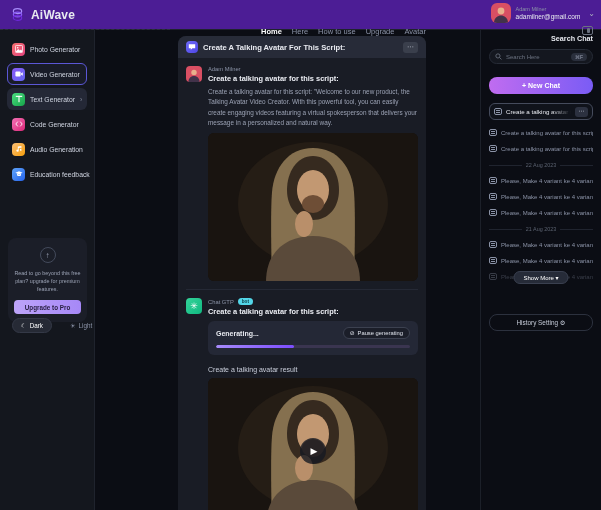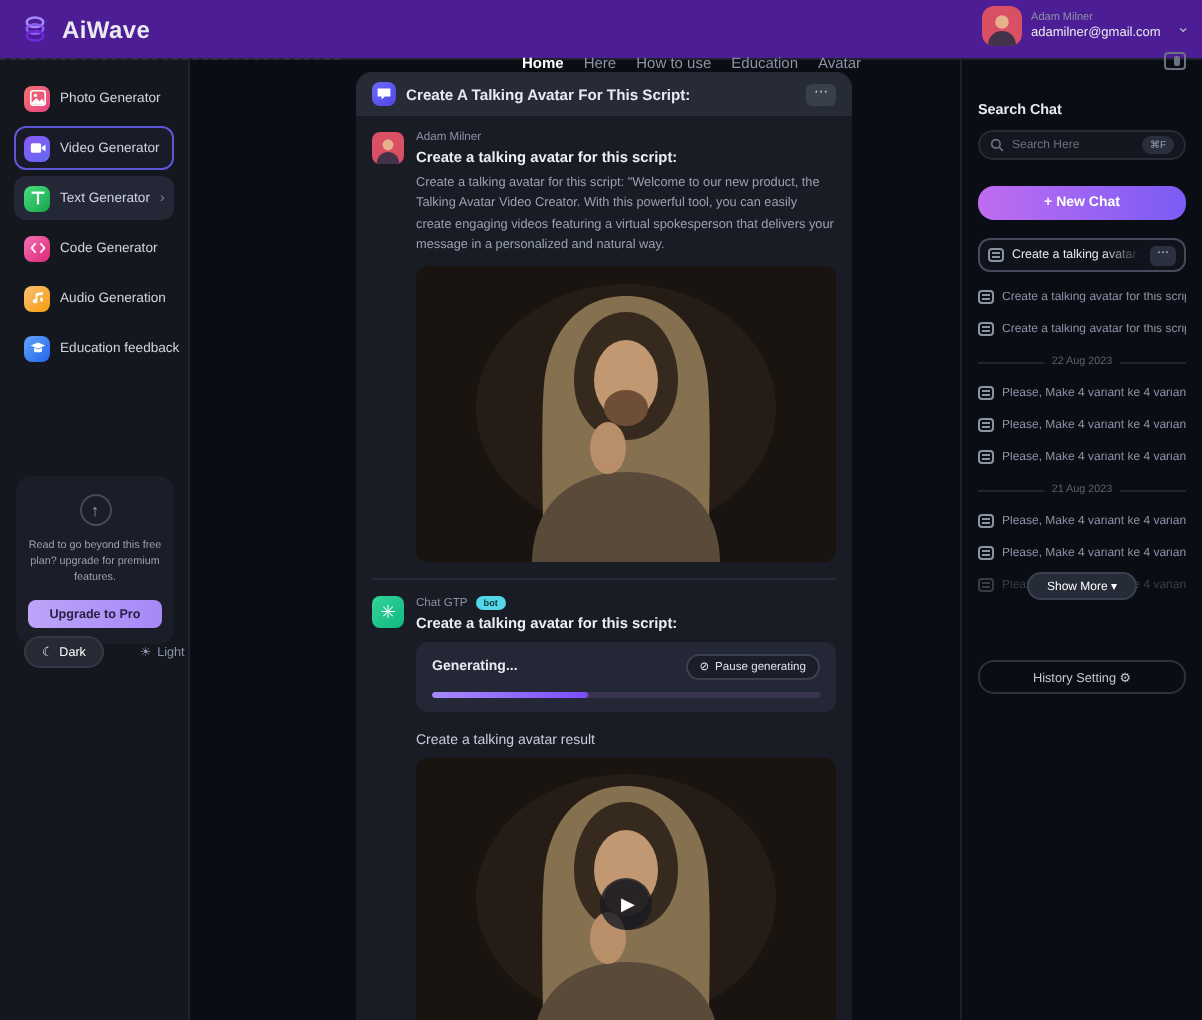--- a/index.html
+++ b/index.html
@@ -93,21 +93,21 @@
   .play-wrap span { color:#ffffff; font-size:9px; margin-left:2px; }
 
   
   .rpanel { position:absolute; left:480px; top:30px; width:121px; height:480px;
     border-left:1px solid #1c2029; padding:0 8px; }
   .collapse-ic { position:absolute; right:8px; top:-4px; width:11px; height:9px;
     border:1px solid #6b7280; border-radius:2px; cursor:pointer; }
   .collapse-ic::after { content:""; position:absolute; right:2px; top:1px; bottom:1px; width:3px;
     background:#6b7280; border-radius:1px; }
   .rpanel { position:absolute; }
-  .r-title { font-size:7.2px; font-weight:bold; margin-top:20px; }
+  .r-title { font-size:7.2px; font-weight:bold; margin-top:4px;text-align:right; }
   .search-box { margin-top:6px; height:15px; background:#14171f; border:1px solid #262b36;
     border-radius:8px; display:flex; align-items:center; gap:4px; padding:0 5px; }
   .search-box input { flex:1; min-width:0; background:transparent; border:none; outline:none;
     color:#cfd4e0; font-size:6px; font-family:"Liberation Sans",sans-serif; }
   .search-box input::placeholder { color:#6b7280; }
   .kbd { background:#2a2f3c; color:#9aa1b3; font-size:5px; padding:1px 4px; border-radius:6px; }
   .newchat-btn { margin-top:13px; width:100%; height:17px; border:none; border-radius:8px;
     background:linear-gradient(90deg,#c06cf0,#7a5cf5); color:#ffffff; font-size:7px;
     font-weight:bold; cursor:pointer; }
   .active-chat { margin-top:9px; height:17px; border:1px solid #454b5c; border-radius:6px;
@@ -140,21 +140,21 @@
       <ellipse cx="10" cy="5.5" rx="5.5" ry="3.2" fill="none" stroke="#a78bfa" stroke-width="1.7"></ellipse>
       <ellipse cx="10" cy="10" rx="5.5" ry="3.2" fill="none" stroke="#8b5cf6" stroke-width="1.7"></ellipse>
       <ellipse cx="10" cy="14.5" rx="5.5" ry="3.2" fill="none" stroke="#6d28d9" stroke-width="1.7"></ellipse>
     </svg>
     <span class="brand">AiWave</span>
   </div>
   <div class="nav">
     <span class="nav-item active">Home</span>
     <span class="nav-item">Here</span>
     <span class="nav-item">How to use</span>
-    <span class="nav-item">Education</span>
+    <span class="nav-item">Upgrade</span>
     <span class="nav-item">Avatar</span>
   </div>
   <div class="userchip">
     <div class="avatar">
       <svg width="20" height="20" viewBox="0 0 20 20">
           <rect width="20" height="20" fill="#d94f63"></rect>
         <circle cx="10" cy="8" r="3.4" fill="#e8b08c"></circle>
         <path d="M3 20 C3 14.5 7 12.5 10 12.5 C13 12.5 17 14.5 17 20 Z" fill="#42324a"></path>
         </svg>
     </div>

